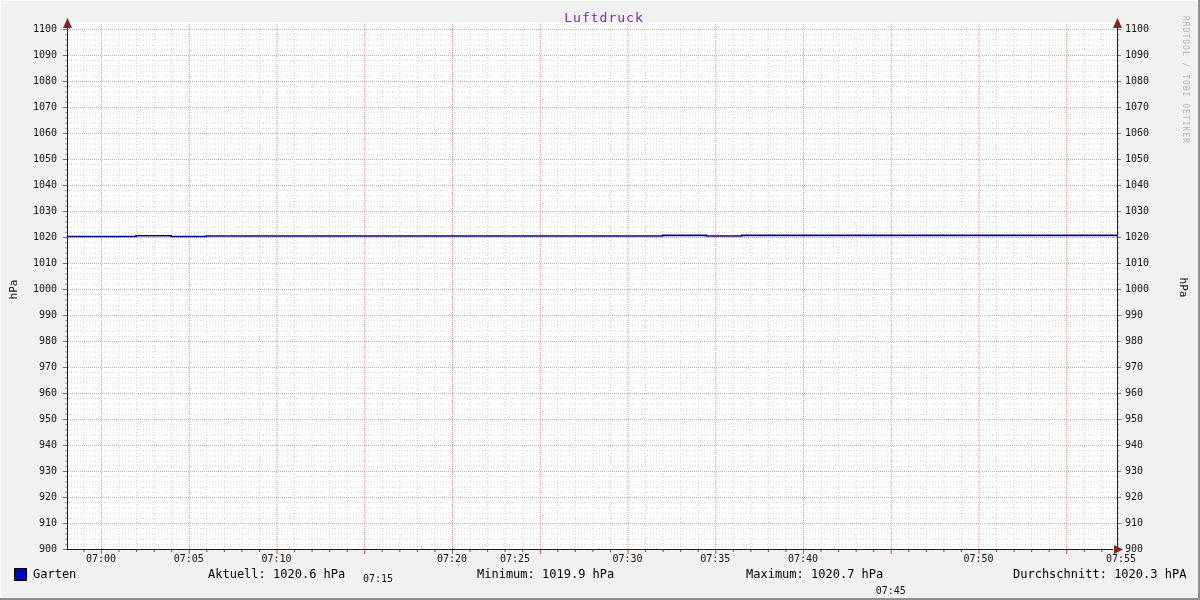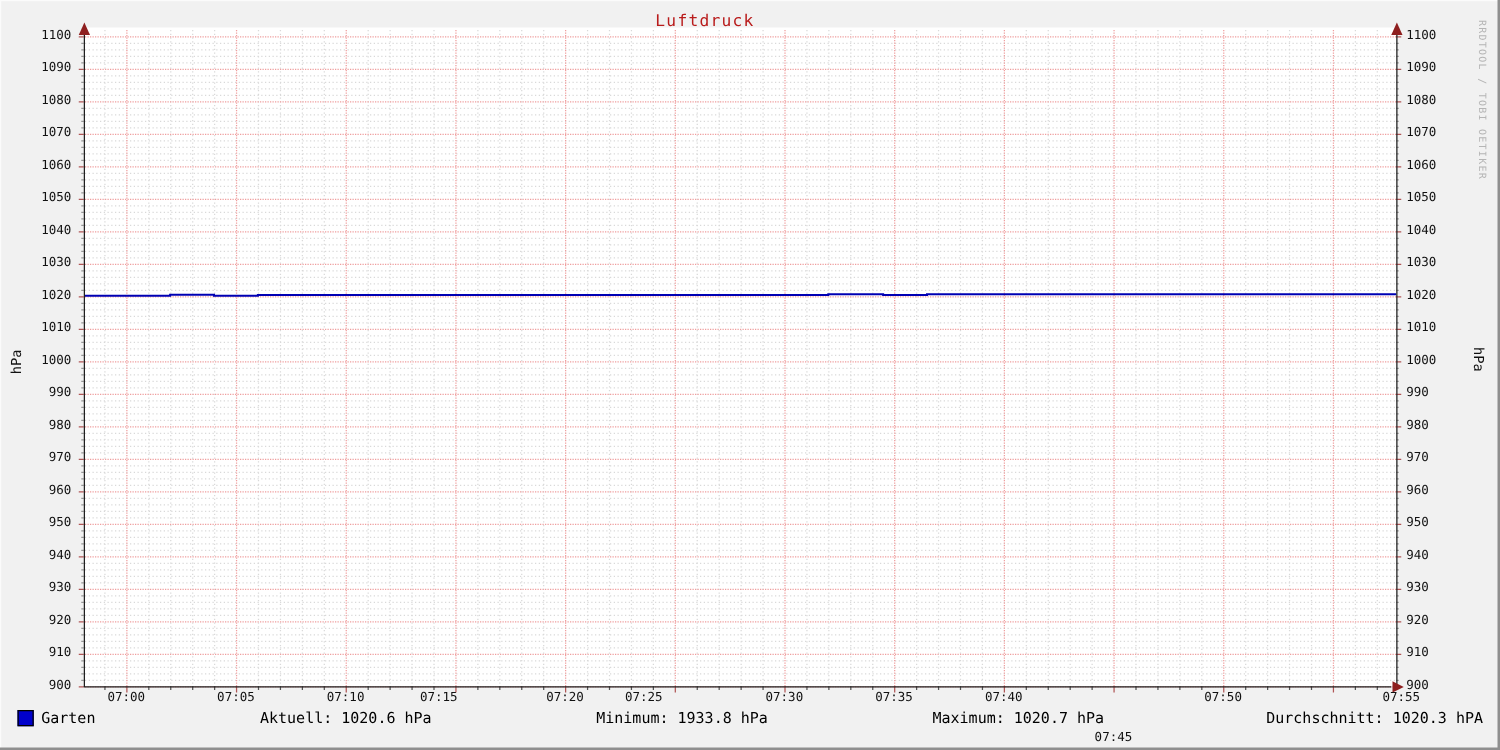--- a/index.html
+++ b/index.html
@@ -8,21 +8,21 @@
     width:1200px;height:600px;
     background:#f1f1f1;
     font-family:"DejaVu Sans Mono","Liberation Mono",monospace;
     color:#000;
     overflow:hidden;
     box-shadow: inset -2px -2px 0 #8f8f8f, inset 1px 1px 0 #fbfbfb;
   }
   #plot-svg{position:absolute;left:0;top:0;}
   .chart-title{
     position:absolute;top:10px;left:0;width:1128px;
-    text-align:center;font-size:13px;letter-spacing:1px;color:#b91c1c;
+    text-align:center;font-size:13px;letter-spacing:1px;color:#6d28d9;padding-left:40px;
   }
   .tick-label-y-left{
     position:absolute;left:0;width:57px;text-align:right;
     font-size:10px;line-height:12px;color:#111;
   }
   .tick-label-y-right{
     position:absolute;left:1125px;width:57px;text-align:left;
     font-size:10px;line-height:12px;color:#111;
   }
   .tick-label-x{
@@ -539,34 +539,34 @@
       <div class="tick-label-y-right" style="top: 101px;">1070</div>
       <div class="tick-label-y-left" style="top: 75px;">1080</div>
       <div class="tick-label-y-right" style="top: 75px;">1080</div>
       <div class="tick-label-y-left" style="top: 49px;">1090</div>
       <div class="tick-label-y-right" style="top: 49px;">1090</div>
       <div class="tick-label-y-left" style="top: 23px;">1100</div>
       <div class="tick-label-y-right" style="top: 23px;">1100</div>
       <div class="tick-label-x" style="left: 66px;">07:00</div>
       <div class="tick-label-x" style="left: 153.75px;">07:05</div>
       <div class="tick-label-x" style="left: 241.5px;">07:10</div>
-      <div class="tick-label-x" style="left: 316px;">07:15</div>
+      <div class="tick-label-x" style="left: 343px; margin-top: 20px;">07:15</div>
       <div class="tick-label-x" style="left: 417px;">07:20</div>
       <div class="tick-label-x" style="left: 480px;">07:25</div>
       <div class="tick-label-x" style="left: 592.5px;">07:30</div>
       <div class="tick-label-x" style="left: 680.25px;">07:35</div>
       <div class="tick-label-x" style="left: 768px;">07:40</div>
       <div class="tick-label-x" style="left: 855.75px; margin-top: 32px;">07:45</div>
       <div class="tick-label-x" style="left: 943.5px;">07:50</div>
       <div class="tick-label-x" style="left: 1086px;">07:55</div>
     </div>
 
   <div class="legend-row">
     <span class="legend-swatch" style="background: rgb(0, 0, 204);"></span>
     <span class="legend-label">Garten</span>
     <span class="stat stat-aktuell">Aktuell: 1020.6 hPa</span>
-    <span class="stat stat-minimum">Minimum: 1933.8 hPa</span>
+    <span class="stat stat-minimum">Minimum: 1019.9 hPa</span>
     <span class="stat stat-maximum">Maximum: 1020.7 hPa</span>
     <span class="stat stat-durchschnitt">Durchschnitt: 1020.3 hPA</span>
   </div>
 
 
 </div>
 
 </body></html>

